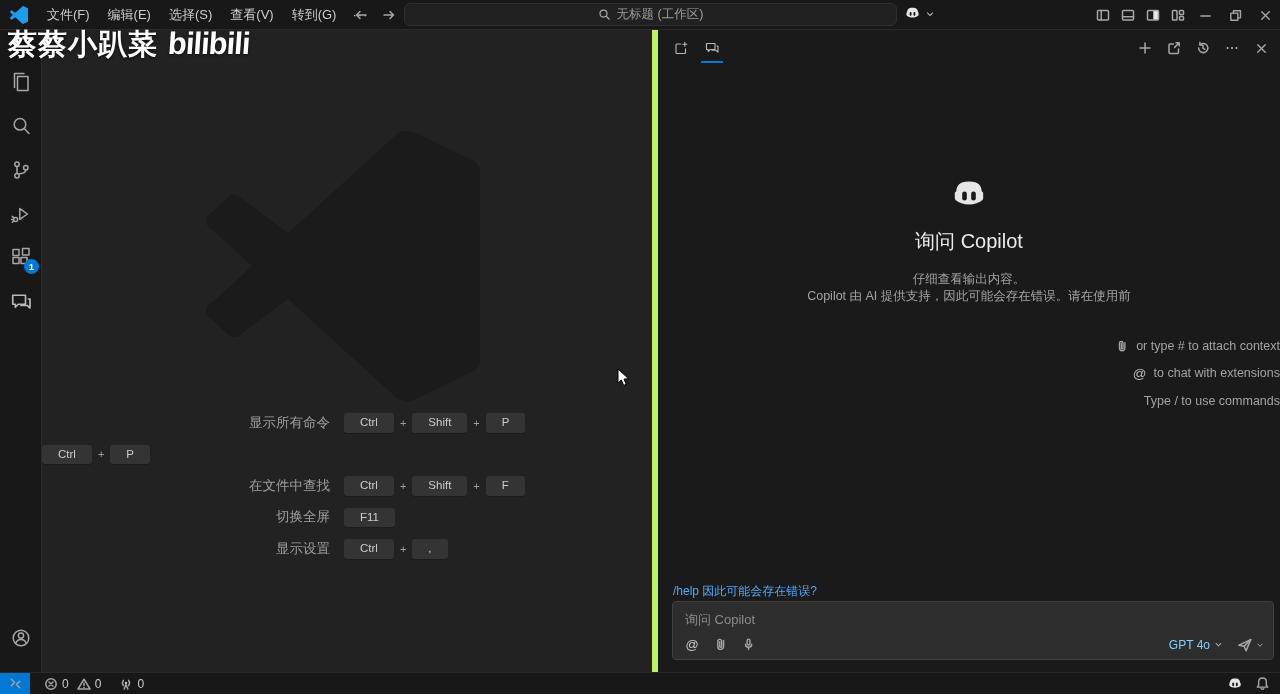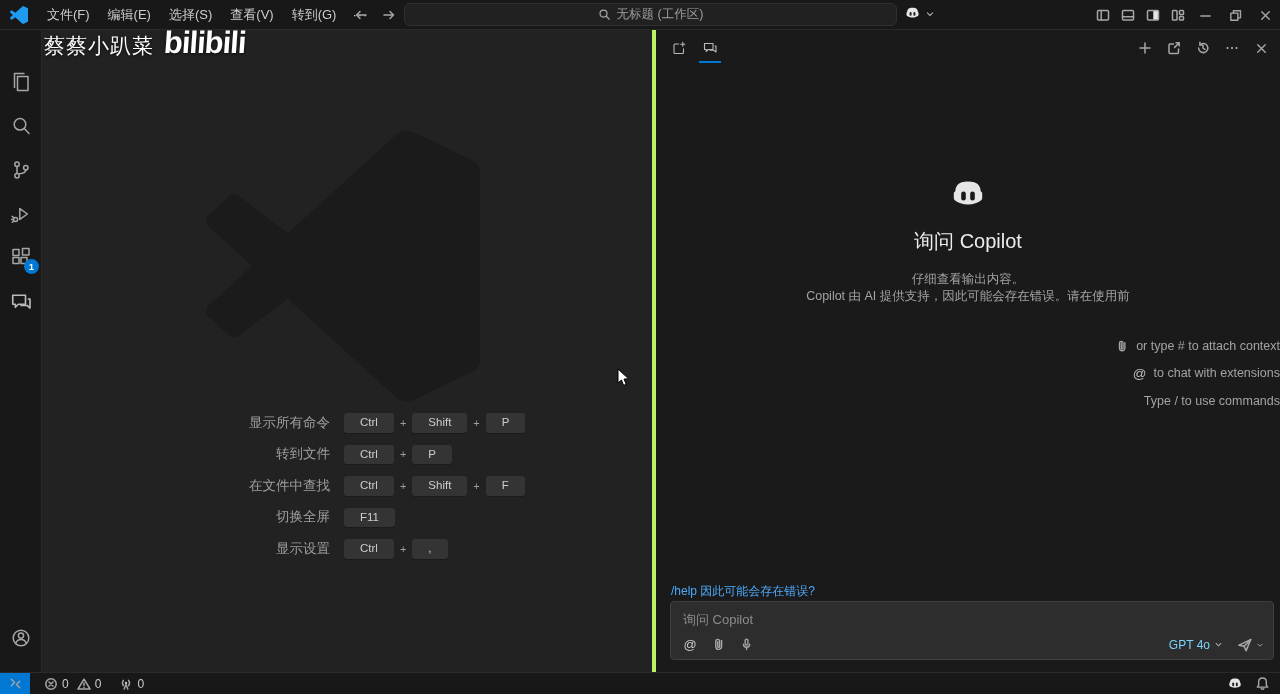--- a/index.html
+++ b/index.html
@@ -43,21 +43,21 @@
   .shortcuts { position:absolute; top:377px; left:0; width:610px; }
   .sc-row { display:flex; align-items:center; height:31.5px; }
   .sc-label { width:288px; text-align:right; font-size:13.5px; color:#9e9e9e; margin-right:14px; }
   .keys { display:flex; align-items:center; gap:6px; }
   .kbd { background:#343434; color:#cdcdcd; font-size:11.5px; line-height:1;
     padding:4px 16px; border-radius:3px; box-shadow:0 1px 0 #1b1b1b; }
   .plus { color:#9e9e9e; font-size:11px; }
 
   
   .panel { position:absolute; top:30px; left:652px; right:0; bottom:22px;
-    background:#1a1a1a; border-left:4px solid #bef264; }
+    background:#1a1a1a; border-left:6px solid #bef264; }
   .p-header { position:absolute; top:0; left:0; right:0; height:33px; }
   .p-tabs { position:absolute; left:12px; top:7px; display:flex; gap:9px; }
   .p-tab { position:relative; width:22px; height:22px; display:flex; align-items:center; justify-content:center; }
   .p-tab.active:after { content:""; position:absolute; left:0; right:0; bottom:-4px; height:2px; background:#0078d4; }
   .p-actions { position:absolute; right:8px; top:7px; display:flex; gap:7px; }
   .p-act { width:22px; height:22px; display:flex; align-items:center; justify-content:center; border-radius:4px; }
 
   .p-center { position:absolute; left:0; right:0; top:145px; text-align:center; }
   .p-logo { display:inline-block; }
   .p-title { margin-top:9px; font-size:20px; color:#ececec; }
@@ -83,21 +83,21 @@
   
   .statusbar { position:absolute; left:0; right:0; bottom:0; height:22px; background:#181818;
     border-top:1px solid #2a2a2a; display:flex; align-items:center; font-size:12px; color:#cccccc; }
   .sb-remote { width:30px; height:22px; background:#0078d4; display:flex; align-items:center; justify-content:center; }
   .sb-item { display:flex; align-items:center; gap:4px; padding:0 6px; height:22px; }
   .sb-right { margin-left:auto; display:flex; align-items:center; }
 
   
   .watermark { position:absolute; left:8px; top:25px; display:flex; align-items:baseline; gap:10px;
     color:#ffffff; text-shadow:0 1px 3px rgba(0,0,0,.65); pointer-events:none; }
-  .wm-name { font-size:21px; font-weight:normal; letter-spacing:1px;margin-left:36px; }
+  .wm-name { font-size:29px; font-weight:bold; letter-spacing:1px; }
   .wm-brand { font-size:31px; font-weight:800; transform:skewX(-4deg); letter-spacing:-1px; }
   .cursor { position:absolute; left:617px; top:368px; }
 </style>
 </head>
 <body>
 
 <div id="app">
 
   <svg width="0" height="0" style="position:absolute">
     <defs>
@@ -250,21 +250,20 @@
         <span class="sc-label">显示所有命令</span>
         <span class="keys">
           <span class="kbd">Ctrl</span>
           <span class="plus">+</span>
           <span class="kbd">Shift</span>
           <span class="plus">+</span>
           <span class="kbd">P</span>
         </span>
       </div>
       <div class="sc-row">
-        <span class="sc-label">转到文件</span>
         <span class="keys">
           <span class="kbd">Ctrl</span>
           <span class="plus">+</span>
           <span class="kbd">P</span>
         </span>
       </div>
       <div class="sc-row">
         <span class="sc-label">在文件中查找</span>
         <span class="keys">
           <span class="kbd">Ctrl</span>

